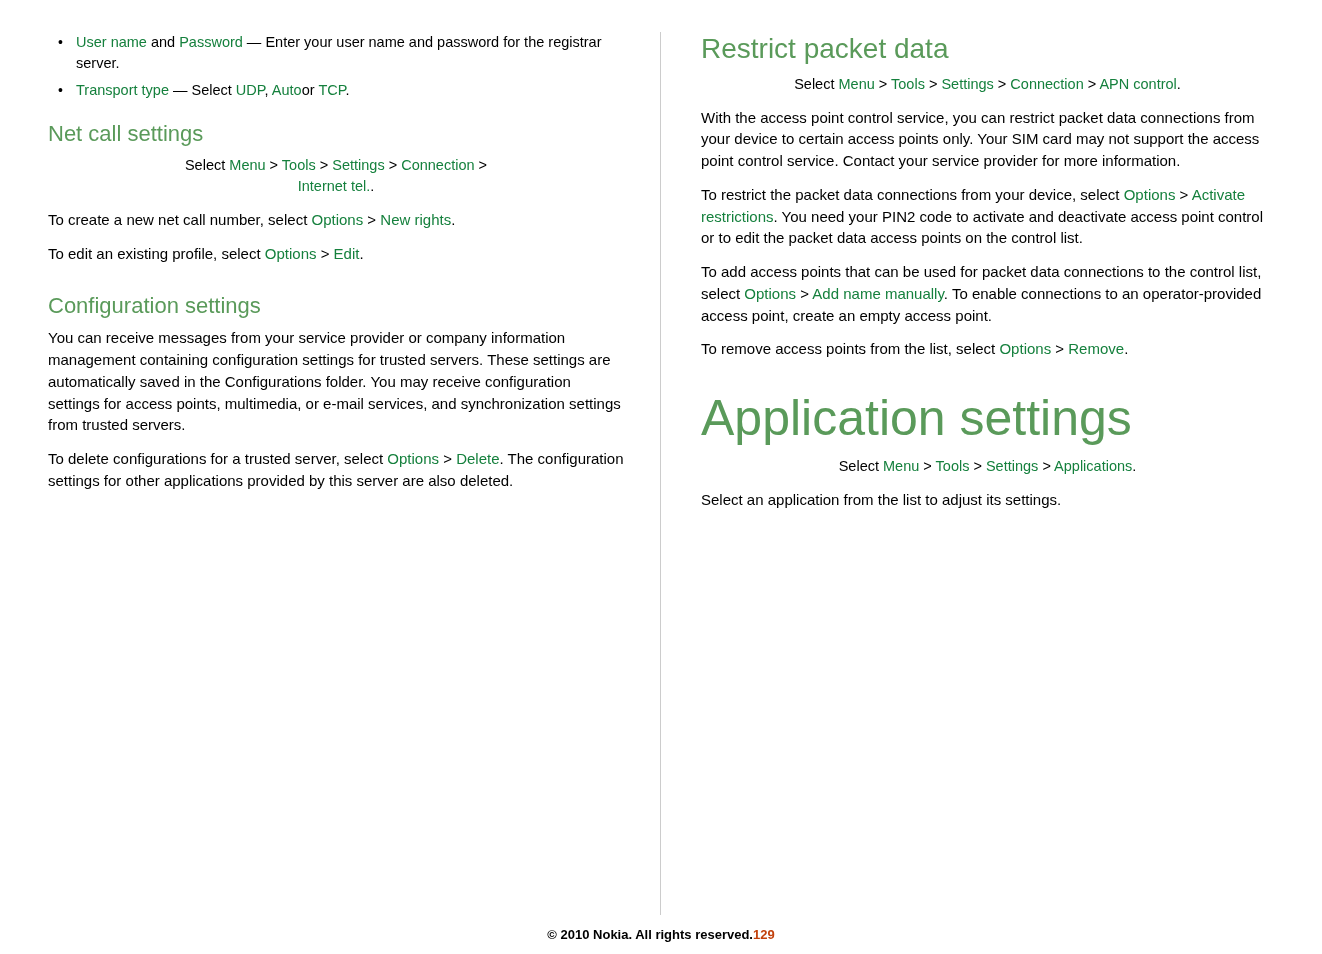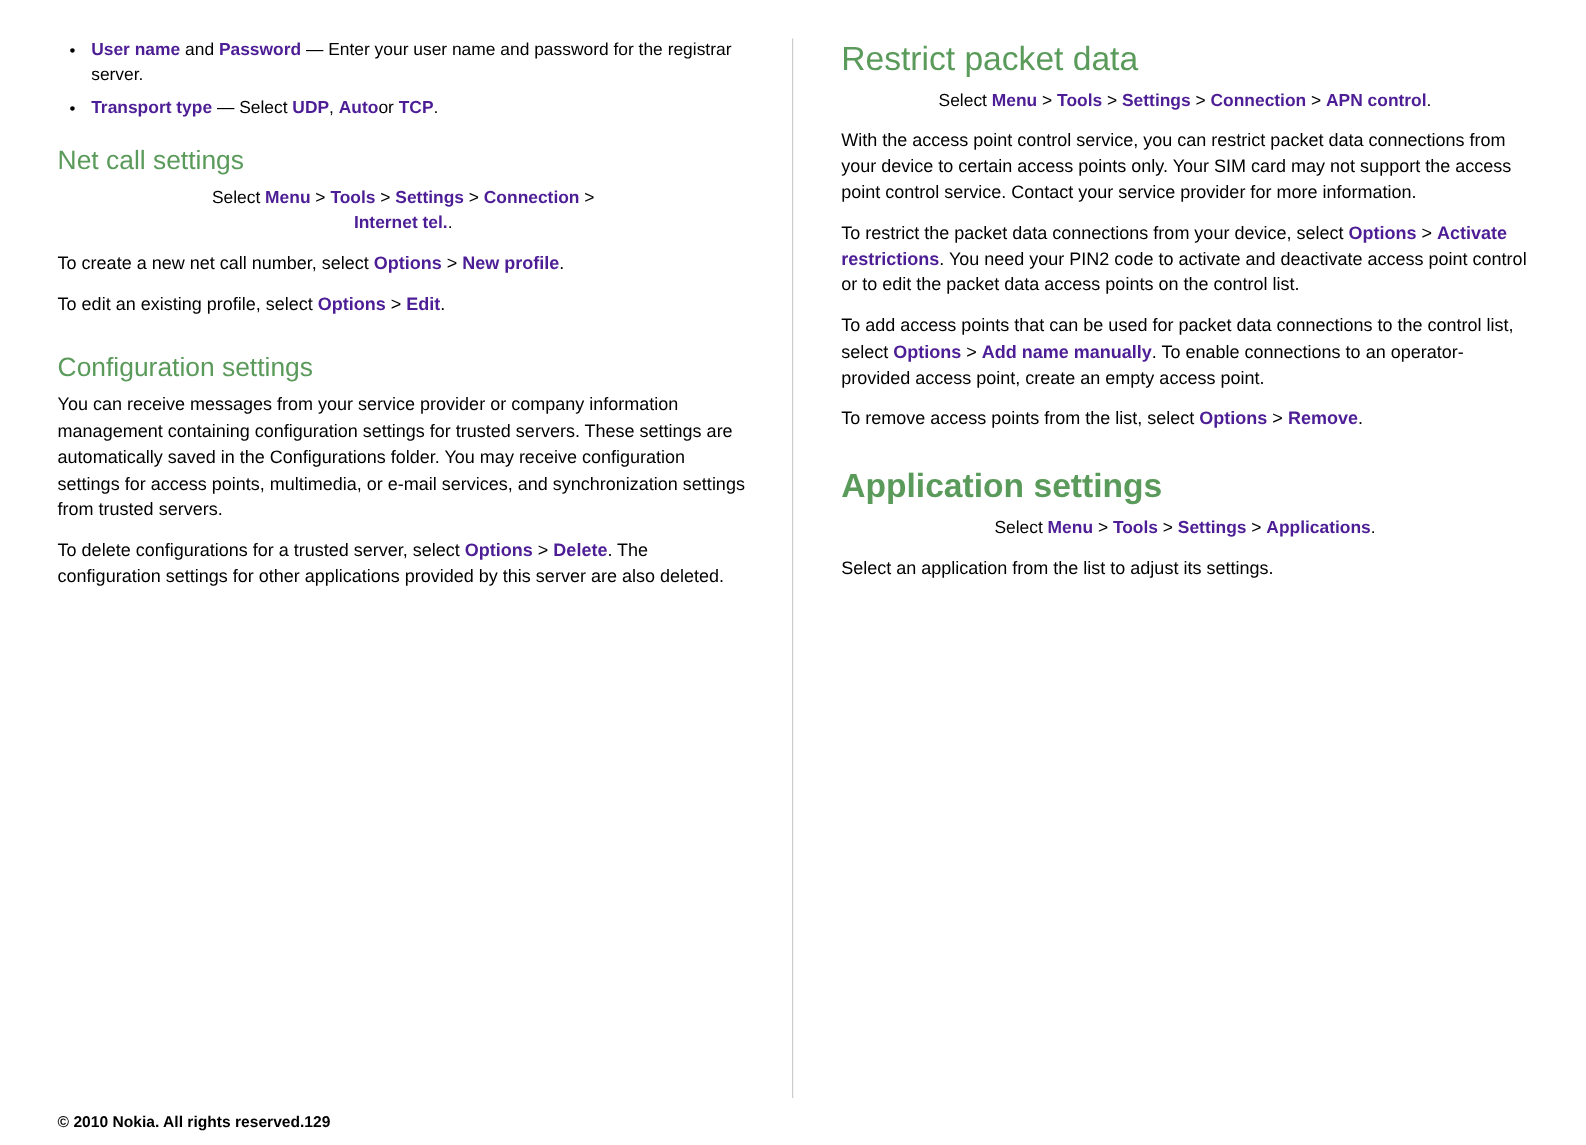--- a/index.html
+++ b/index.html
@@ -29,32 +29,32 @@
       padding: 0 48px 0 40px;
     }
     .section-title-small {
       font-size: 22px;
       font-weight: 300;
       color: #5a9a5a;
       margin-bottom: 8px;
       line-height: 1.2;
     }
     .section-title-large {
-      font-size: 28px;
-      font-weight: 700;
+      font-size: 50px;
+      font-weight: 400;
       color: #5a9a5a;
       margin-bottom: 8px;
       line-height: 1.2;
     }
     .section {
       margin-bottom: 28px;
     }
     .link {
-      color: #4c1d95;
-      font-weight: bold;
+      color: #15803d;
+      font-weight: normal;
     }
     p {
       margin-bottom: 12px;
       line-height: 1.45;
       font-size: 15px;
     }
     .select-line {
       font-size: 14.5px;
       margin-bottom: 12px;
       line-height: 1.45;
@@ -75,34 +75,34 @@
     .bullet-list li::before {
       content: '•';
       position: absolute;
       left: 0;
       color: #000;
       font-size: 14px;
     }
     .footer {
       padding: 12px 48px;
       display: flex;
-      justify-content: flex-start;
+      justify-content: center;
       align-items: center;
       border-top: none;
       margin-top: auto;
     }
     .footer-left {
       font-size: 13px;
       font-weight: bold;
       color: #000;
     }
     .footer-right {
       font-size: 13px;
       font-weight: bold;
-      color: #000000;
+      color: #c2410c;
     }
   </style>
 </head>
 <body>
 
 <div class="page-layout">
 
   <div class="left-column">
 
     <ul class="bullet-list">
@@ -113,21 +113,21 @@
         <span class="link">Transport type</span><span>  — Select </span><span class="link">UDP</span><span>, </span><span class="link">Auto</span><span>or </span><span class="link">TCP</span><span>.</span>
       </li>
     </ul>
 
     <div class="section">
       <h2 class="section-title-small">Net call settings</h2>
       <p class="select-line">
         <span>Select</span> <span class="link">Menu</span><span> &gt; </span><span class="link">Tools</span><span> &gt; </span><span class="link">Settings</span><span> &gt; </span><span class="link">Connection</span><span> &gt; </span><br><span class="link">Internet tel.</span><span>.</span>
       </p>
       <p>
-        <span>To create a new net call number, select </span><span class="link">Options</span><span> &gt; </span><span class="link">New profile</span><span>.</span>
+        <span>To create a new net call number, select </span><span class="link">Options</span><span> &gt; </span><span class="link">New rights</span><span>.</span>
       </p>
       <p>
         <span>To edit an existing profile, select </span><span class="link">Options</span><span> &gt; </span><span class="link">Edit</span><span>.</span>
       </p>
     </div>
 
     <div class="section">
       <h2 class="section-title-small">Configuration settings</h2>
       <p>You can receive messages from your service provider or company information management containing configuration settings for trusted servers. These settings are automatically saved in the Configurations folder. You may receive configuration settings for access points, multimedia, or e-mail services, and synchronization settings from trusted servers.</p>
       <p>

